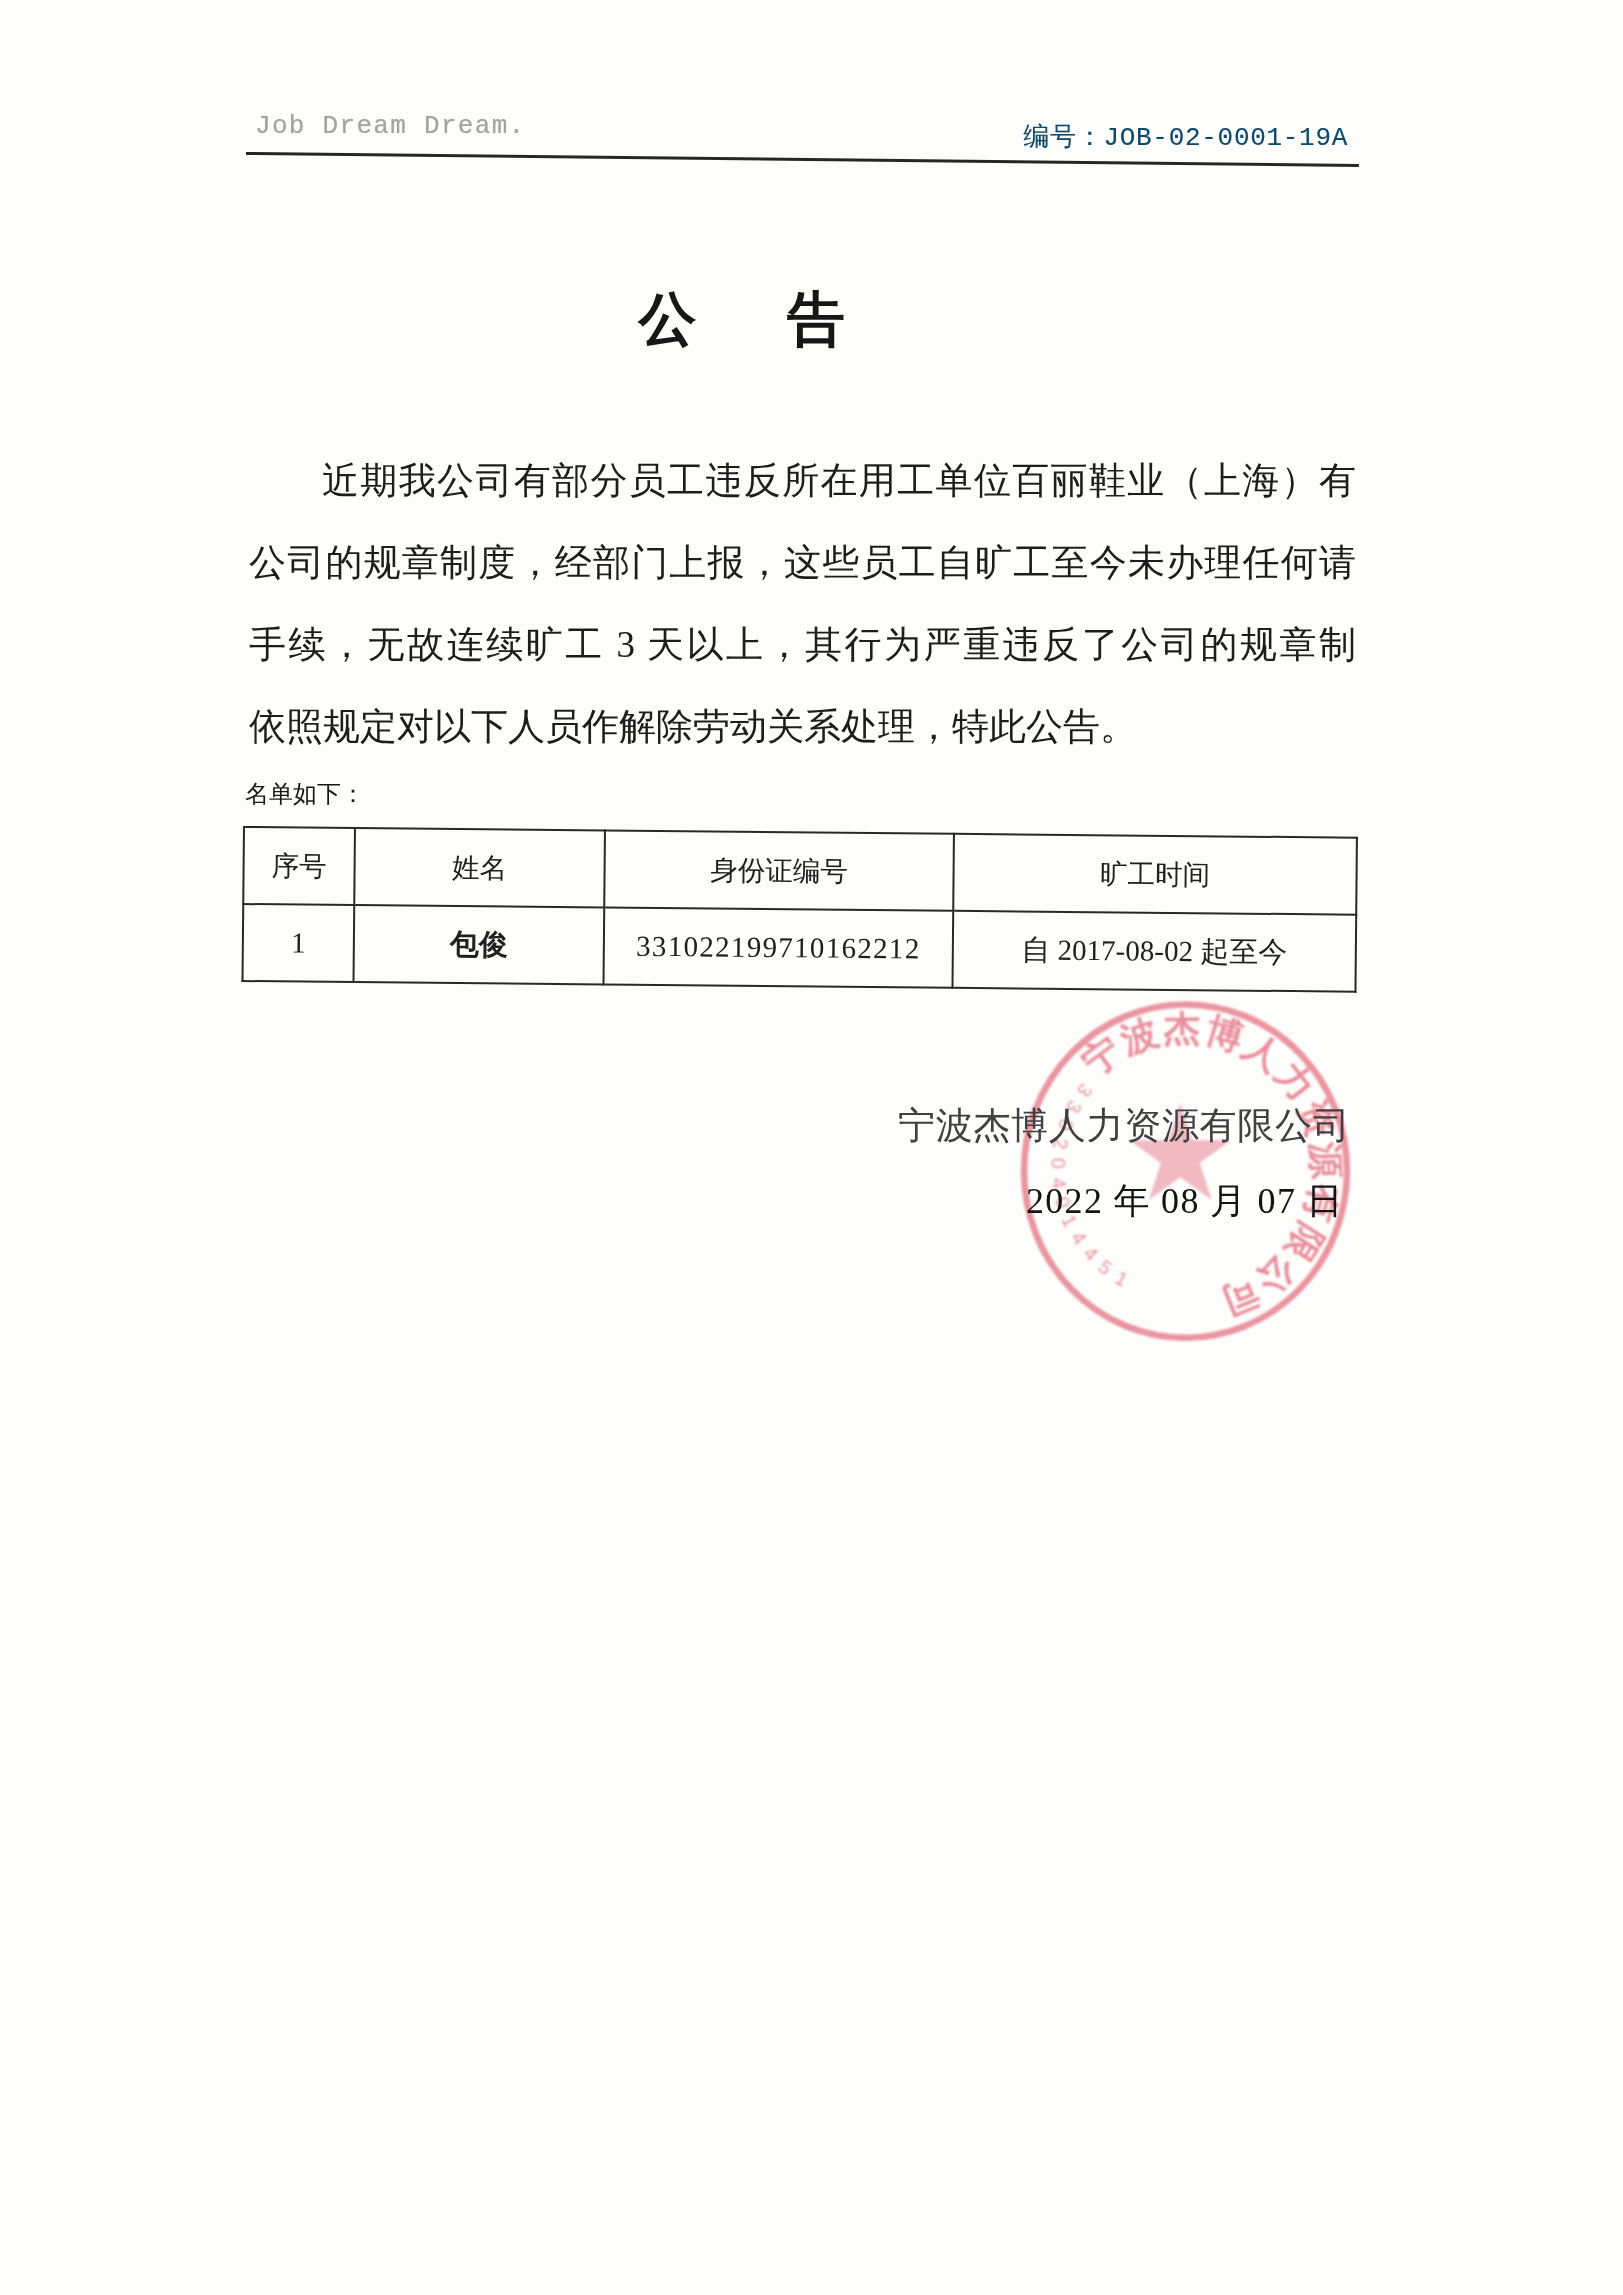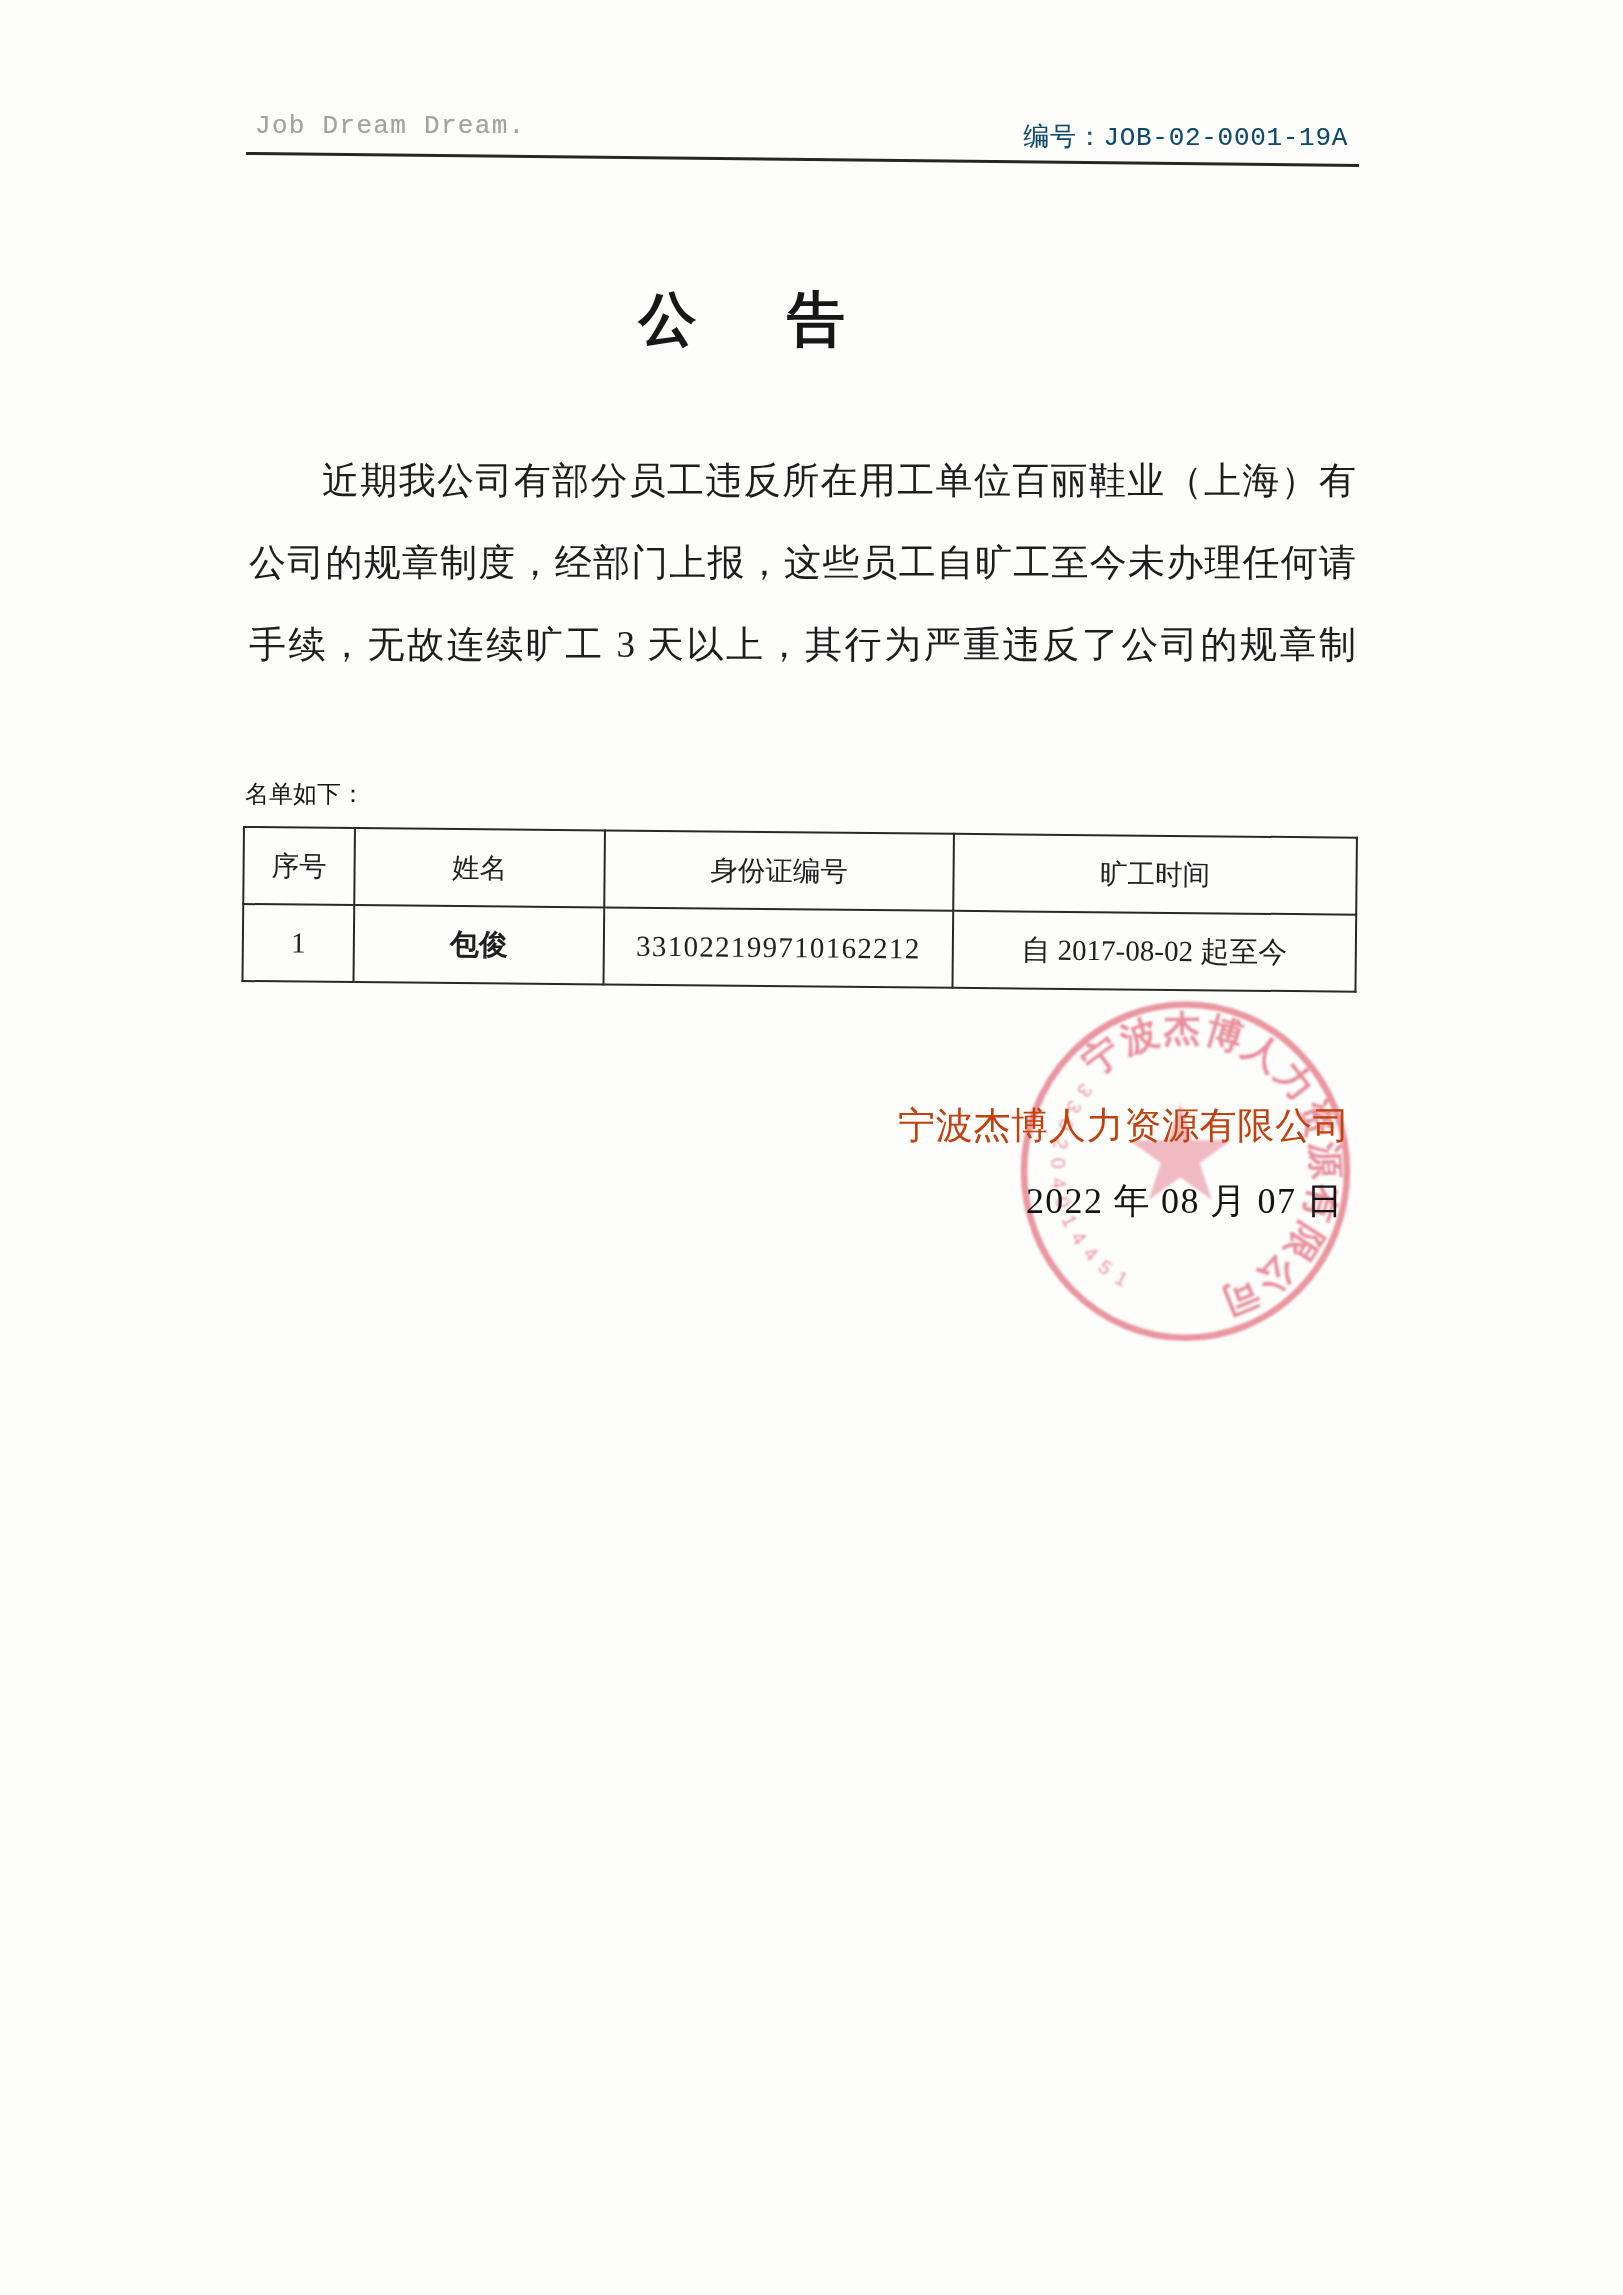--- a/index.html
+++ b/index.html
@@ -62,21 +62,21 @@
     text-align:center; vertical-align:middle;
     font-weight:normal; color:#202020;
   }
   .roster tr.hdr td { height:77px; font-size:27.5px; }
   .roster tr.data td { height:77px; font-size:29px; }
   .roster td.name { font-size:31px; font-weight:bold; }
   .roster td.idnum { letter-spacing:1.3px; }
   
   .sig-company {
     position:absolute; left:898px; top:1101px;
-    font-size:37px; color:#c2410c; z-index:3; letter-spacing:0.7px;
+    font-size:37px; color:#404040; z-index:3; letter-spacing:0.7px;
   }
   .sig-date {
     position:absolute; left:1026px; top:1177px;
     font-size:36px; color:#141414; z-index:3; letter-spacing:1.3px;
   }
   
   .stamp {
     position:absolute; left:1009px; top:992px; z-index:2;
     opacity:0.82;
   }
@@ -89,20 +89,21 @@
 <div class="header-rule"></div>
 
 <div class="title-wrap">
   <div class="title">公 告</div>
 </div>
 
 <div class="body-text">
   <div class="body-line justify indent">近期我公司有部分员工违反所在用工单位百丽鞋业（上海）有限</div>
   <div class="body-line justify">公司的规章制度，经部门上报，这些员工自旷工至今未办理任何请假</div>
   <div class="body-line justify">手续，无故连续旷工 3 天以上，其行为严重违反了公司的规章制度，</div>
+  <div class="body-line">依照规定对以下人员作解除劳动关系处理，特此公告。</div>
 </div>
 
 <div class="list-label">名单如下：</div>
 
 <table class="roster">
   <colgroup>
     <col style="width:111px">
       <col style="width:250px">
       <col style="width:349px">
       <col style="width:403px">

